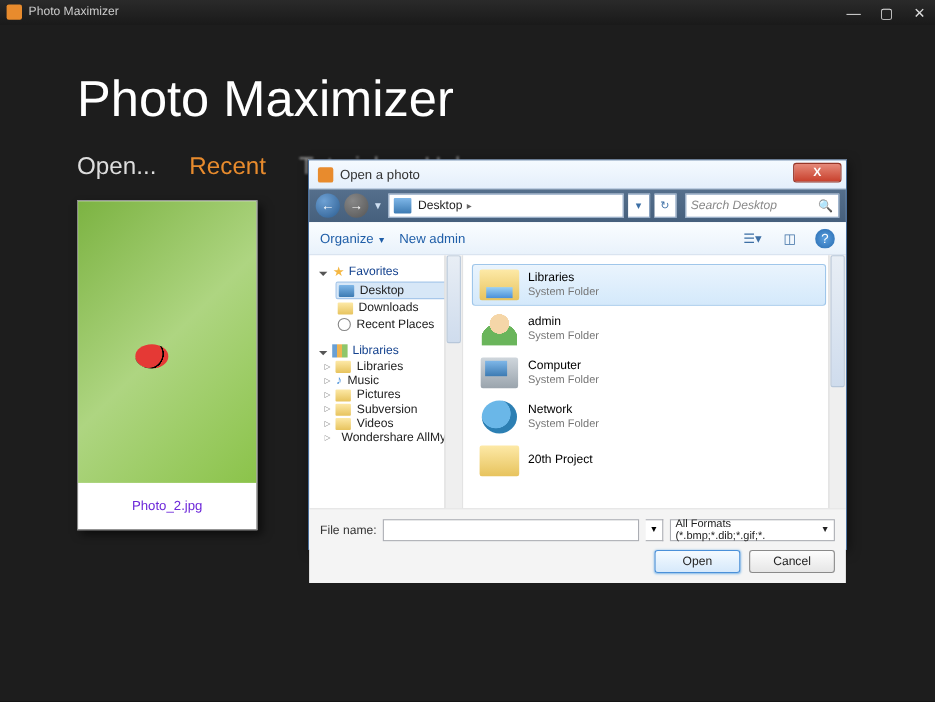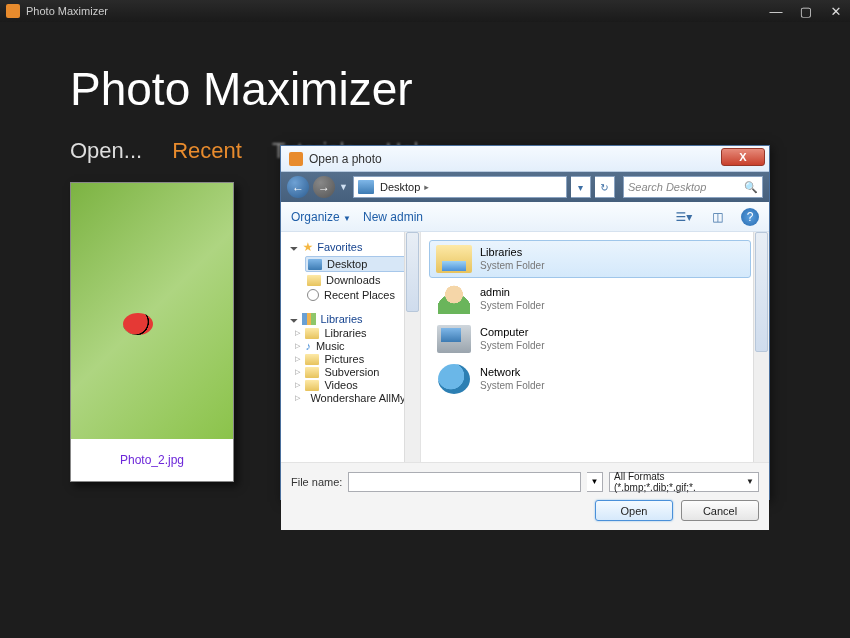--- a/index.html
+++ b/index.html
@@ -222,20 +222,28 @@
             </div>
             <div class="fitem">
               <div class="big-icon">
                 <div class="net-ico"></div>
               </div>
               <div class="txt">
                 <div>Network</div>
                 <div class="sub">System Folder</div>
               </div>
             </div>
+            <div class="fitem">
+              <div class="big-icon">
+                <div class="fold-ico"></div>
+              </div>
+              <div class="txt">
+                <div>20th Project</div>
+              </div>
+            </div>
           </div>
         <div class="file-scroll">
             <div class="file-handle"></div>
           </div>
       </div>
     </div>
     <div class="dlg-bottom">
       <label>File name:</label>
       <div class="fname"></div>
       <div class="fname-drop">▼</div>

